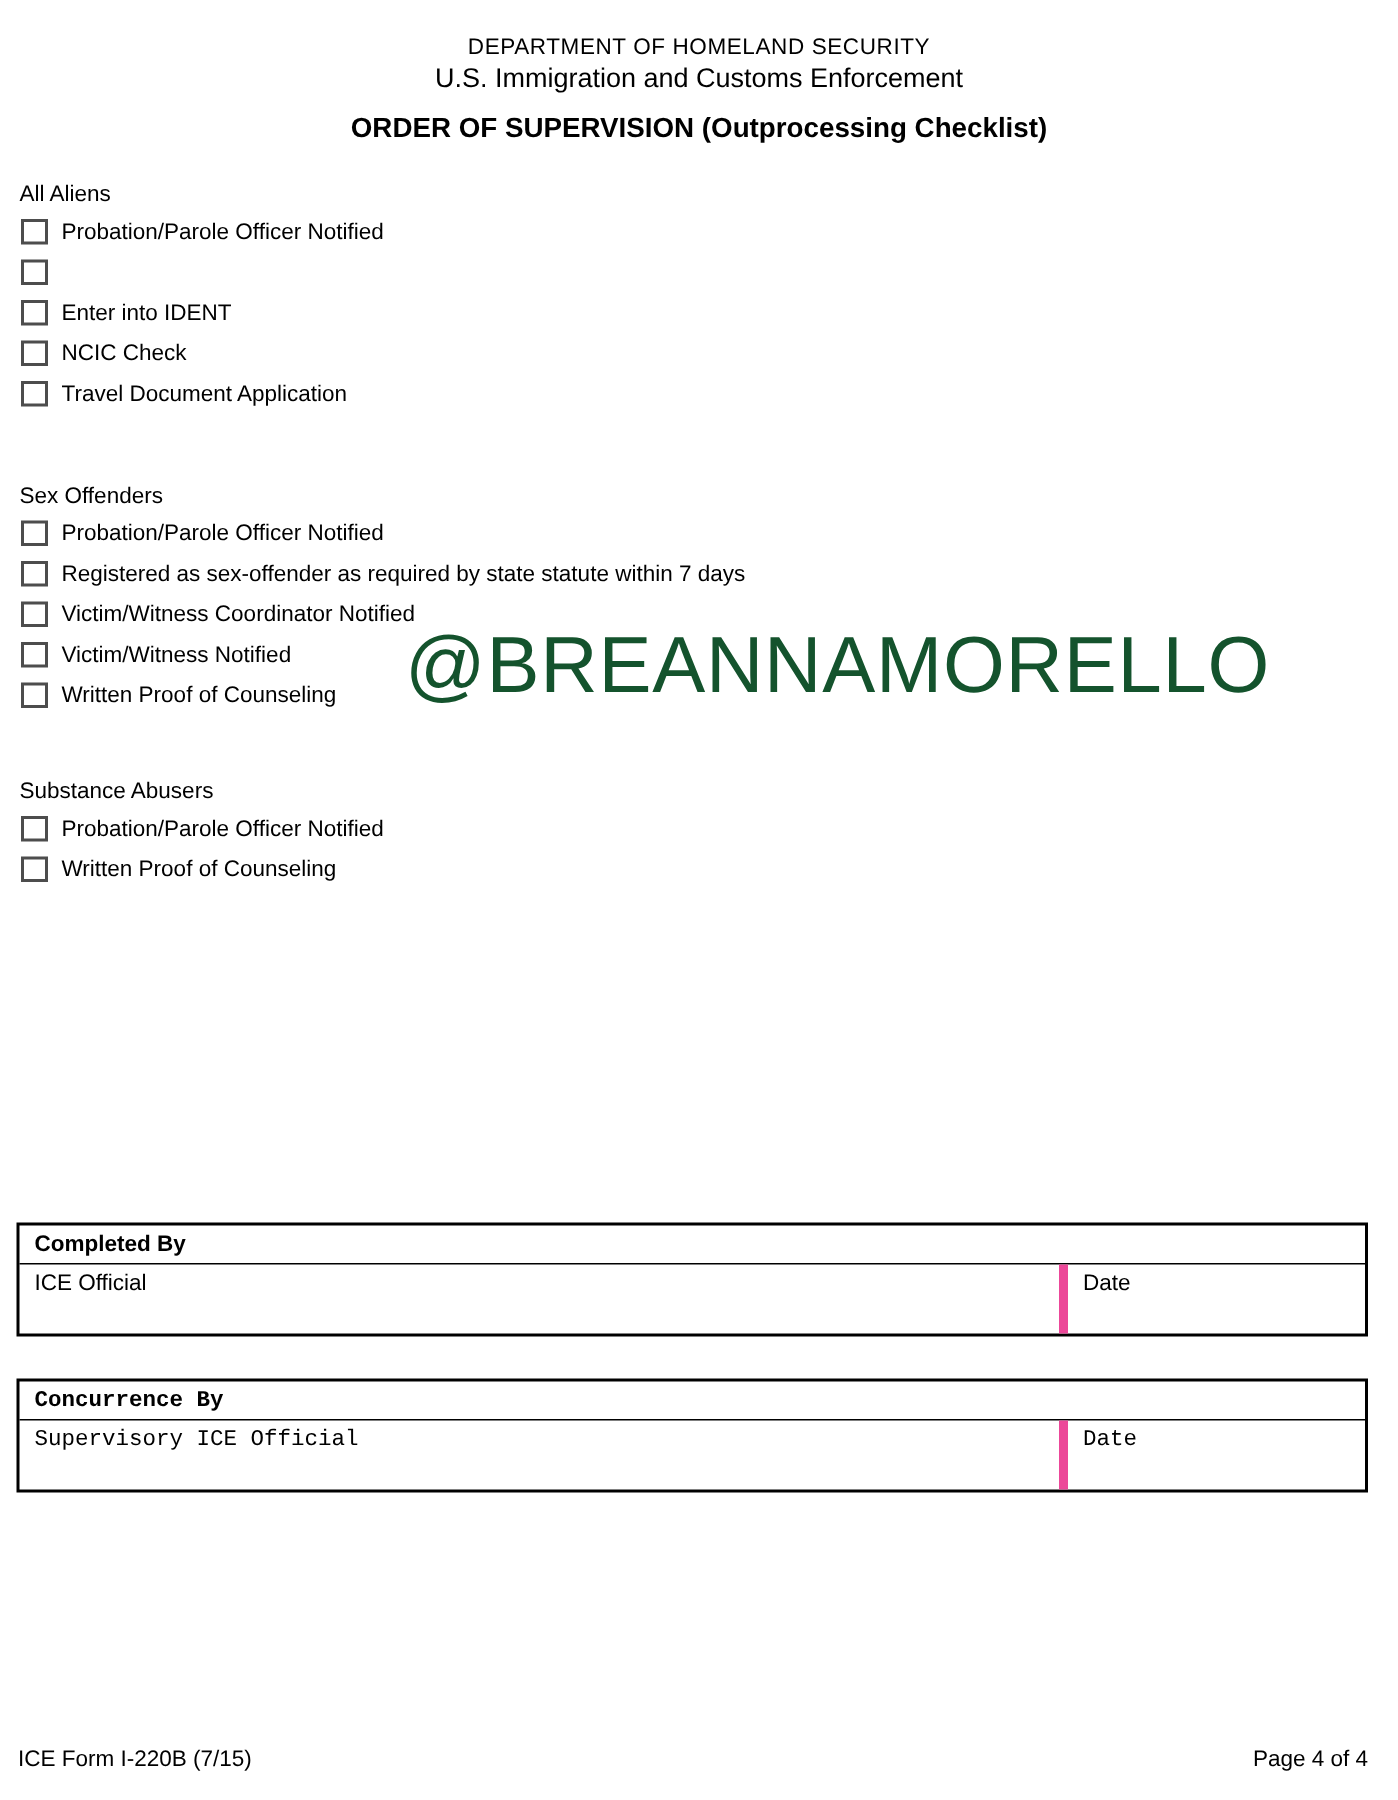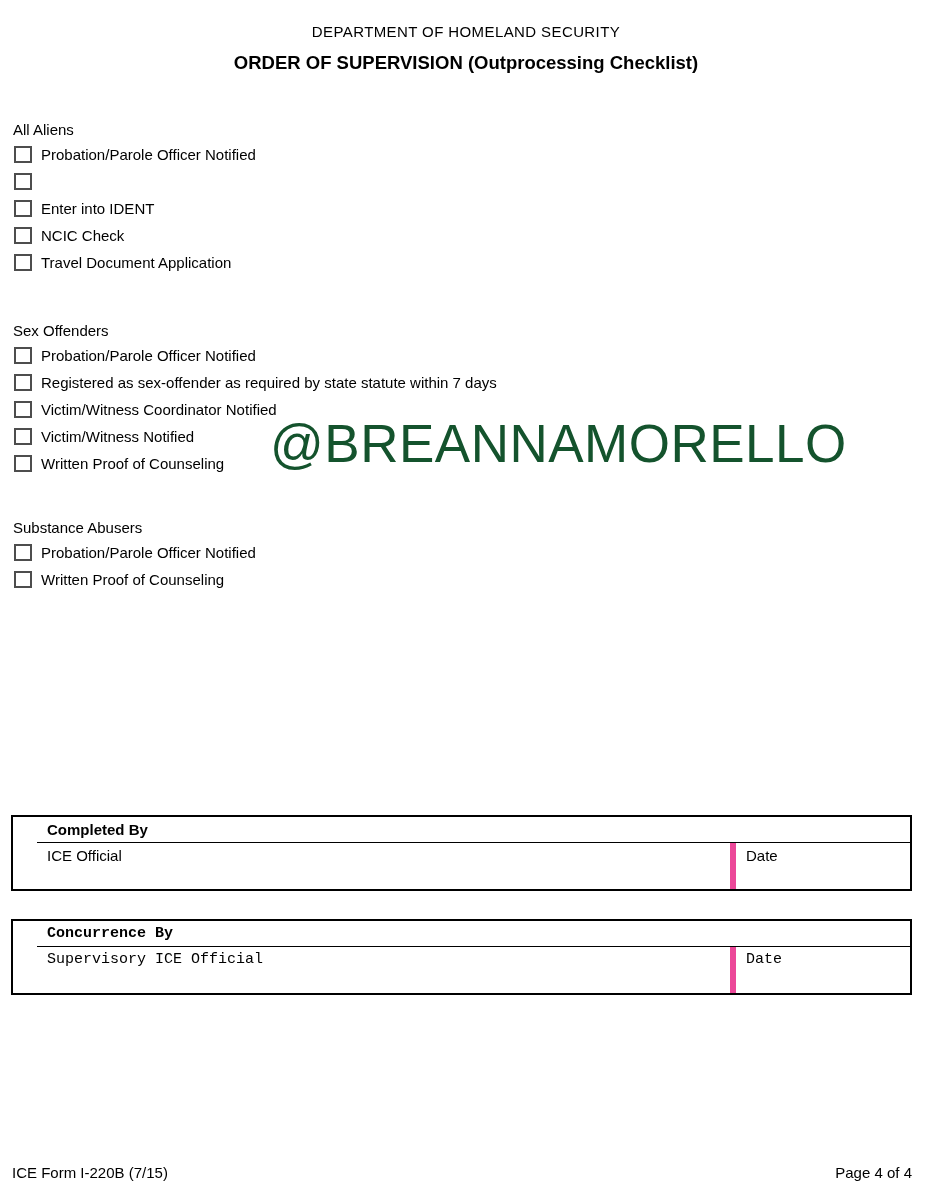--- a/index.html
+++ b/index.html
@@ -70,21 +70,20 @@
 
   
   .tbl {
     position: absolute;
     left: 11px;
     width: 901px;
     box-sizing: border-box;
     border: 2px solid #000000;
     background: transparent;
     z-index: 1;
-    padding-left: 24px;
   }
   .tbl-head {
     box-sizing: border-box;
     height: 26px;
     border-bottom: 1px solid #000000;
     display: flex;
     align-items: center;
     padding-left: 10px;
     font-size: 15px;
     font-weight: bold;
@@ -112,20 +111,21 @@
     font-size: 15px;
   }
 </style>
 </head>
 <body>
 
 <div class="page">
 
   <div class="doc-header">
     <div class="h-line1">DEPARTMENT OF HOMELAND SECURITY</div>
+    <div class="h-line2">U.S. Immigration and Customs Enforcement</div>
     <div class="h-title">ORDER OF SUPERVISION (Outprocessing Checklist)</div>
   </div>
 
   <div class="watermark" style="color:#14532d;">@BREANNAMORELLO</div>
 
   <section class="checklist" style="top:120px;">
     <h2>All Aliens</h2>
     <div class="row">
       <span class="cb"></span>
       <span class="lbl">Probation/Parole Officer Notified</span>

